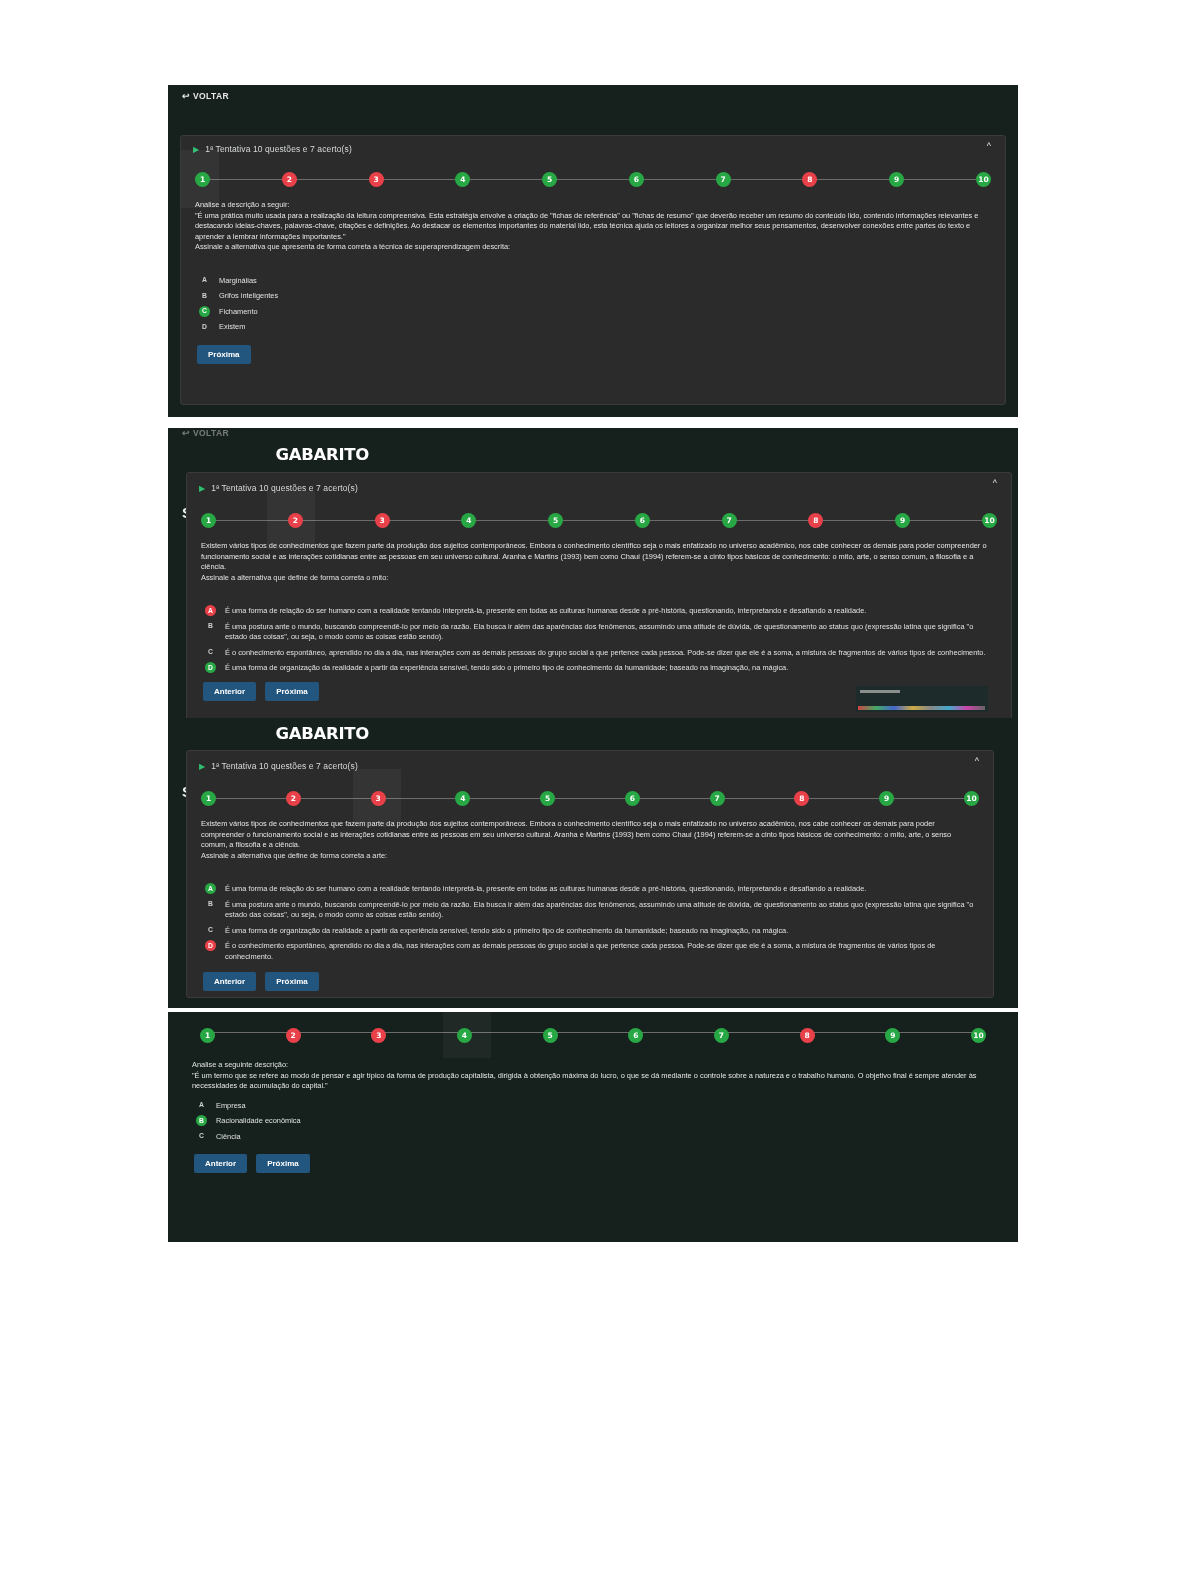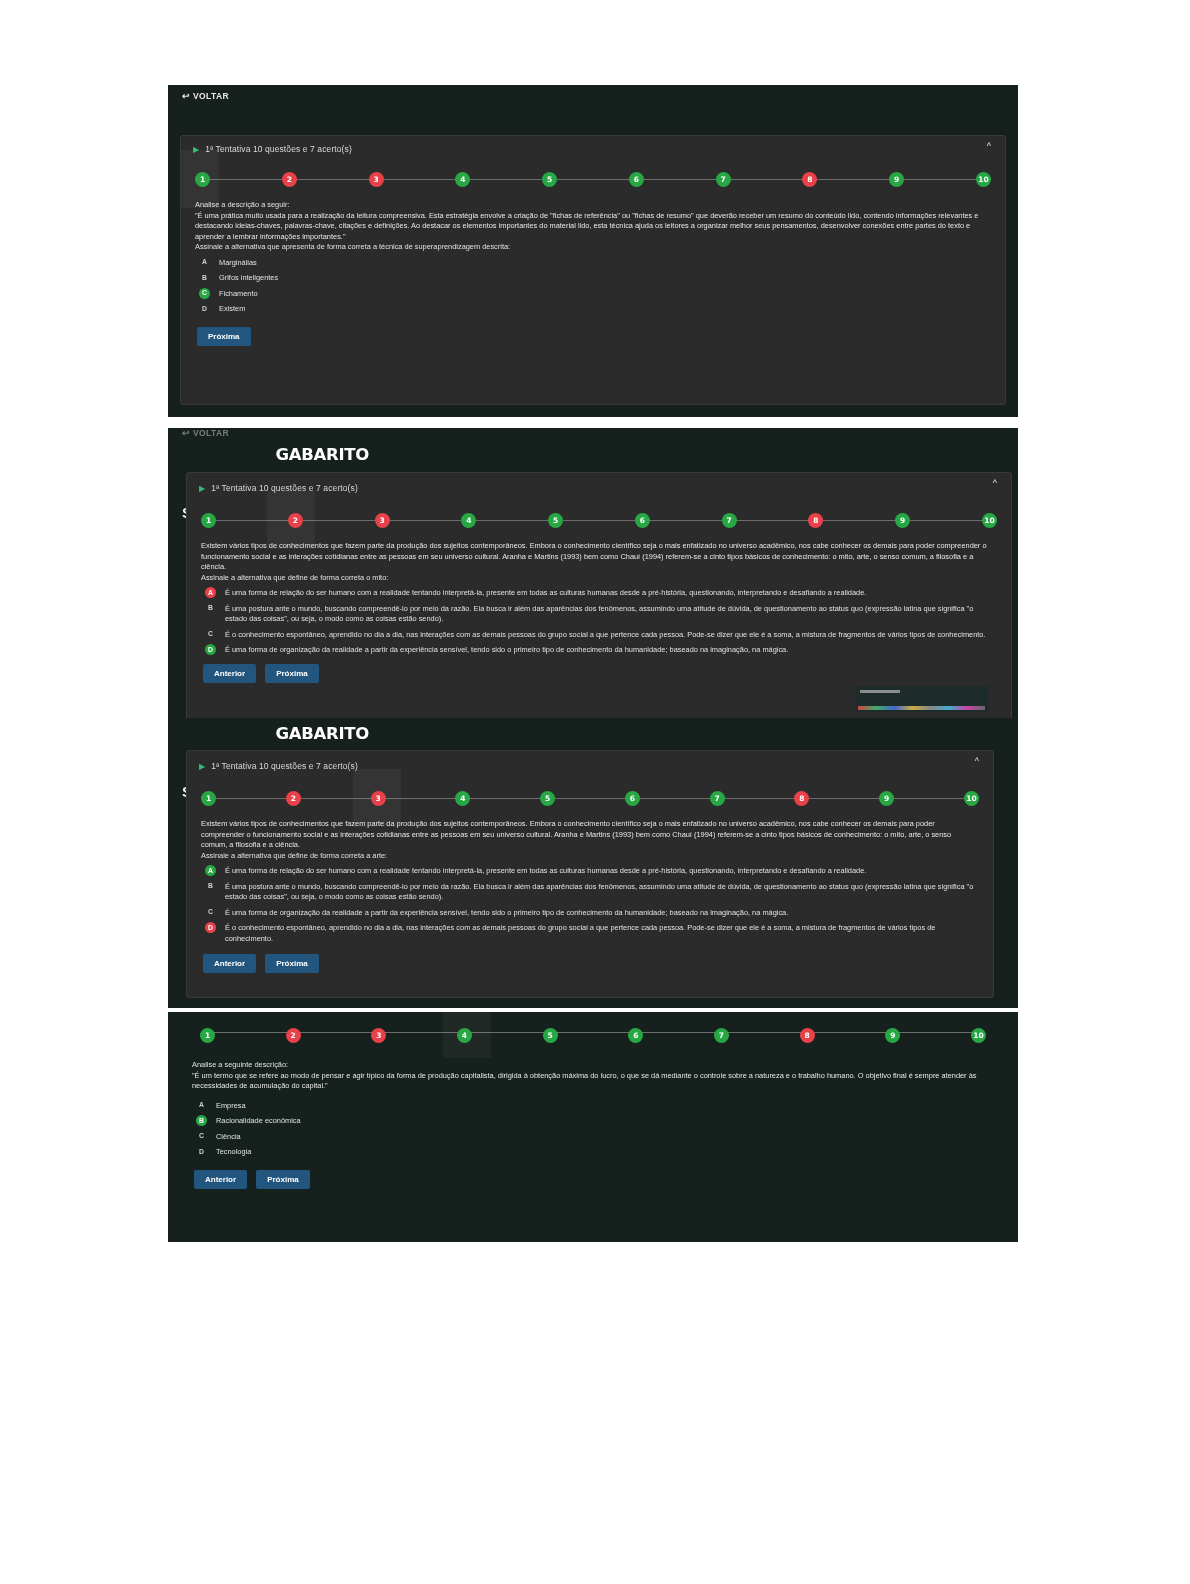--- a/index.html
+++ b/index.html
@@ -86,21 +86,21 @@
   .step-hl {
     position:absolute; top:-12px; width:48px; height:58px;
     background:rgba(255,255,255,0.045); z-index:1;
   }
 
   
   .qbody { padding:4px 14px 0 14px; color:#dfe3e1; }
   .qline { font-size:7.4px; line-height:1.42; color:#dfe3e1; }
   .qline.quote { color:#e6e9e7; }
 
-  .opts { margin-top:2px; }
+  .opts { margin-top:20px; }
   .opt {
     display:flex; align-items:flex-start; gap:9px;
     padding:2px 0;
     font-size:7.4px; line-height:1.42; color:#dfe3e1;
   }
   .opt .mark {
     flex:0 0 auto;
     width:11px; height:11px; border-radius:50%;
     display:flex; align-items:center; justify-content:center;
     font-size:6.8px; font-weight:700; color:#cfd3d1;
@@ -347,24 +347,20 @@
             <span class="otext">Empresa</span>
           </div>
           <div class="opt">
             <span class="mark green">B</span>
             <span class="otext">Racionalidade econômica</span>
           </div>
           <div class="opt">
             <span class="mark">C</span>
             <span class="otext">Ciência</span>
           </div>
-          <div class="opt">
-            <span class="mark">D</span>
-            <span class="otext">Tecnologia</span>
-          </div>
         </div>
     </div>
     <div class="btnrow" id="btns-4" style="padding:10px 24px 0 26px;">
         <button class="btn">Anterior</button>
         <button class="btn">Próxima</button>
       </div>
   </div>
 
 </div>
 

